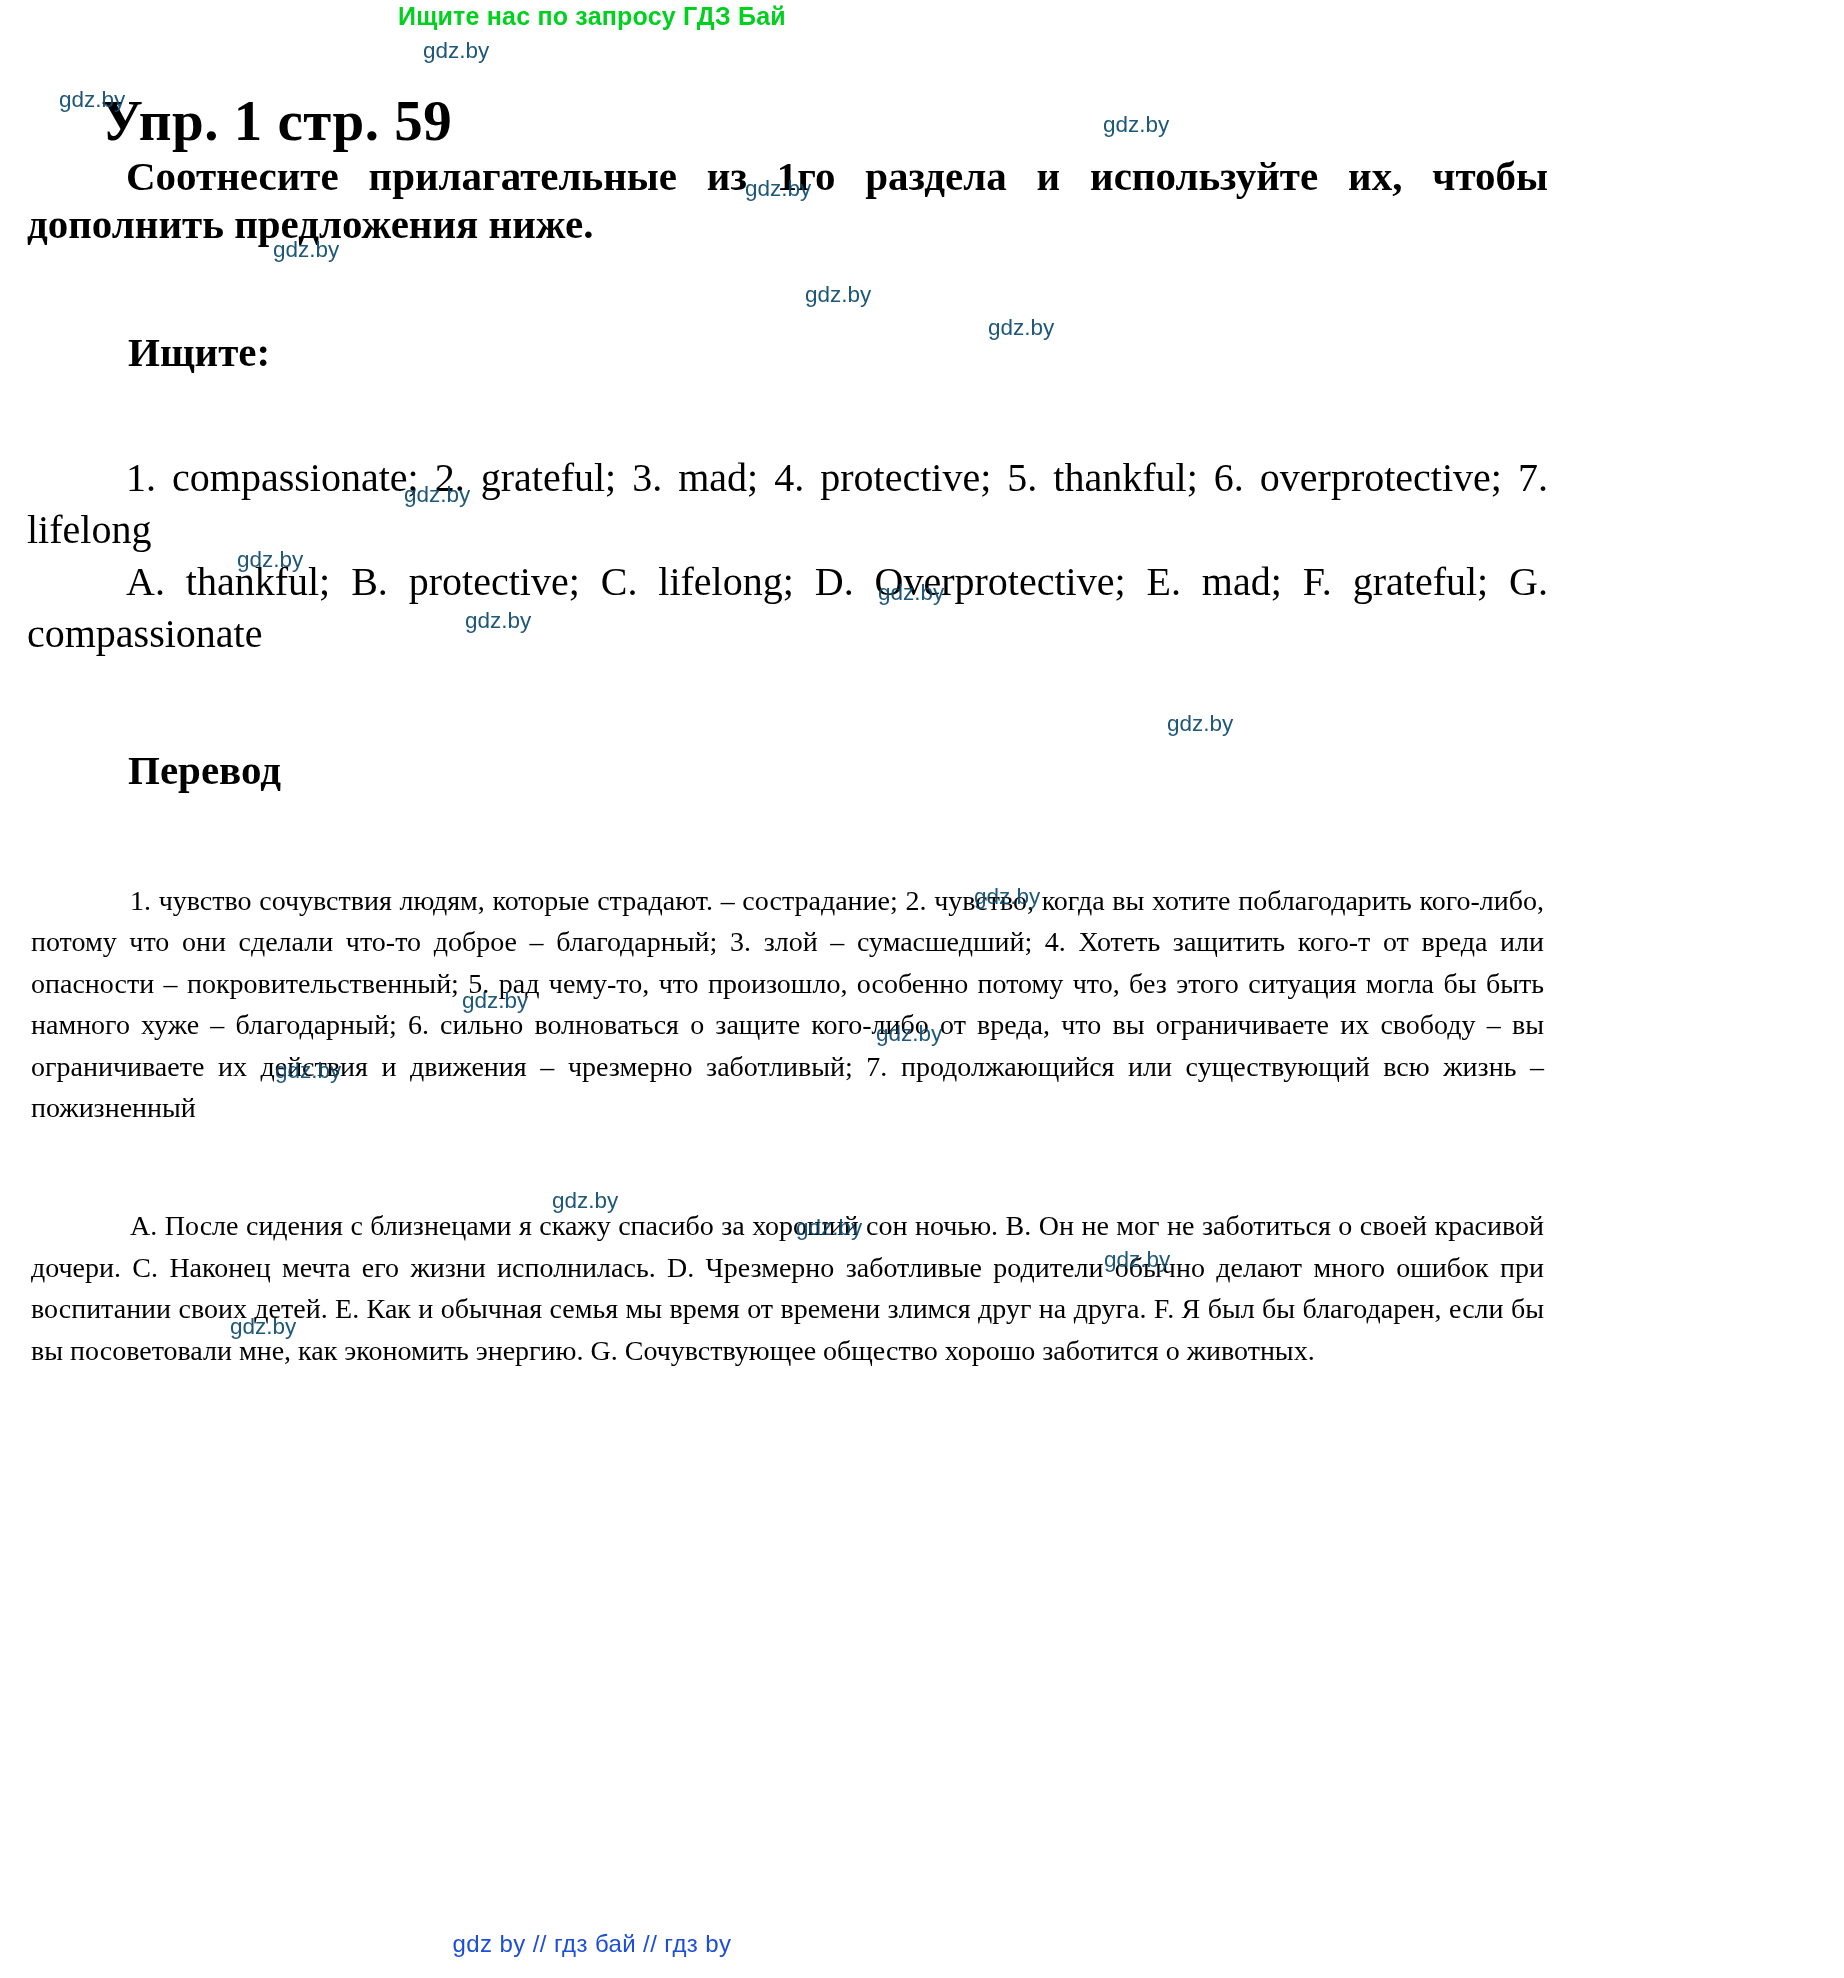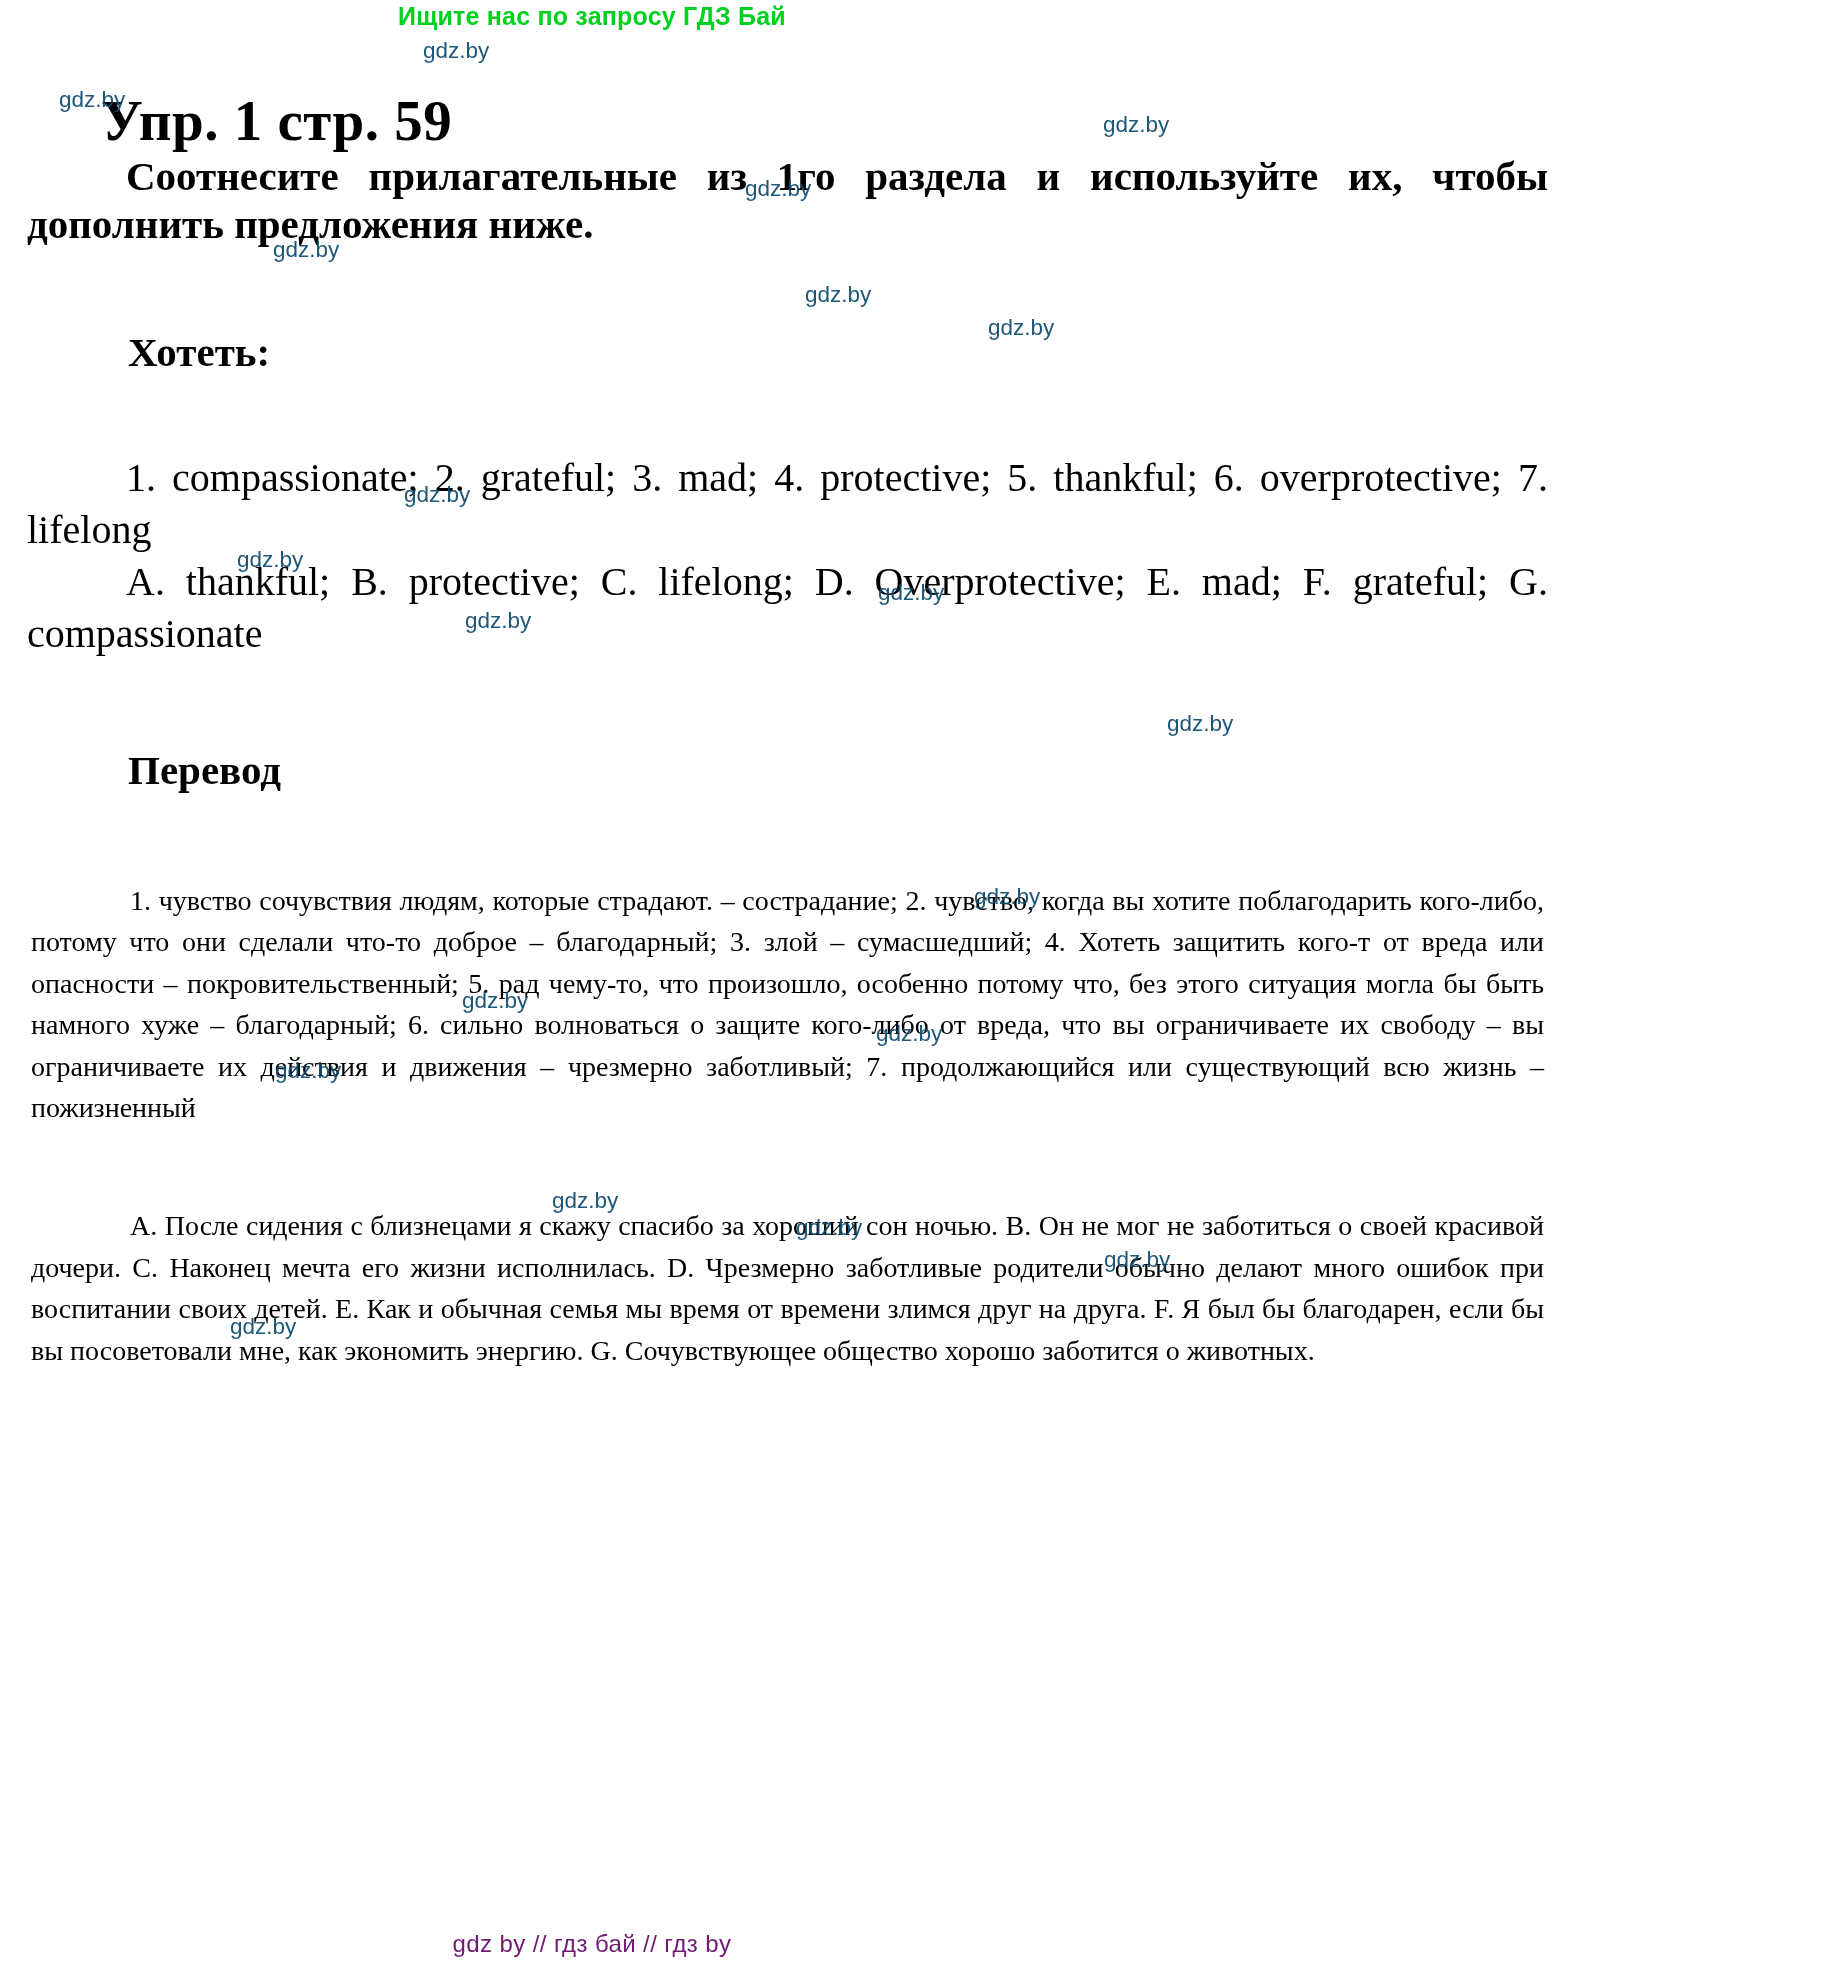--- a/index.html
+++ b/index.html
@@ -110,38 +110,38 @@
   }
 
   .footer-credit {
     position: absolute;
     left: 0;
     bottom: 20px;
     width: 1184px;
     text-align: center;
     font-family: "Liberation Sans", sans-serif;
     font-size: 24px;
-    color: #701a75;
+    color: #1d4ed8;
     letter-spacing: 0.4px;
   }
 </style>
 </head>
 <body>
 
 <div class="page">
 
   <div class="site-banner">Ищите нас по запросу ГДЗ Бай</div>
 
   <h1 class="exercise-title">Упр. 1 стр. 59</h1>
 
   <div class="content">
 
     <p class="task-prompt">Соотнесите прилагательные из 1го раздела и используйте их, чтобы дополнить предложения ниже.</p>
 
-    <h2 class="section-heading">Хотеть:</h2>
+    <h2 class="section-heading">Ищите:</h2>
 
     <div class="answers-block">
       <p>1. compassionate; 2. grateful; 3. mad; 4. protective; 5. thankful; 6. overprotective; 7. lifelong</p>
       <p>A. thankful; B. protective; C. lifelong; D. Overprotective; E. mad; F. grateful; G. compassionate</p>
     </div>
 
     <h2 class="section-heading perevod">Перевод</h2>
 
     <div class="translation-block">
       <p>1. чувство сочувствия людям, которые страдают. – сострадание; 2. чувство, когда вы хотите поблагодарить кого-либо, потому что они сделали что-то доброе – благодарный; 3. злой – сумасшедший; 4. Хотеть защитить кого-т от вреда или опасности – покровительственный; 5. рад чему-то, что произошло, особенно потому что, без этого ситуация могла бы быть намного хуже – благодарный; 6. сильно волноваться о защите кого-либо от вреда, что вы ограничиваете их свободу – вы ограничиваете их действия и движения – чрезмерно заботливый; 7. продолжающийся или существующий всю жизнь – пожизненный</p>

